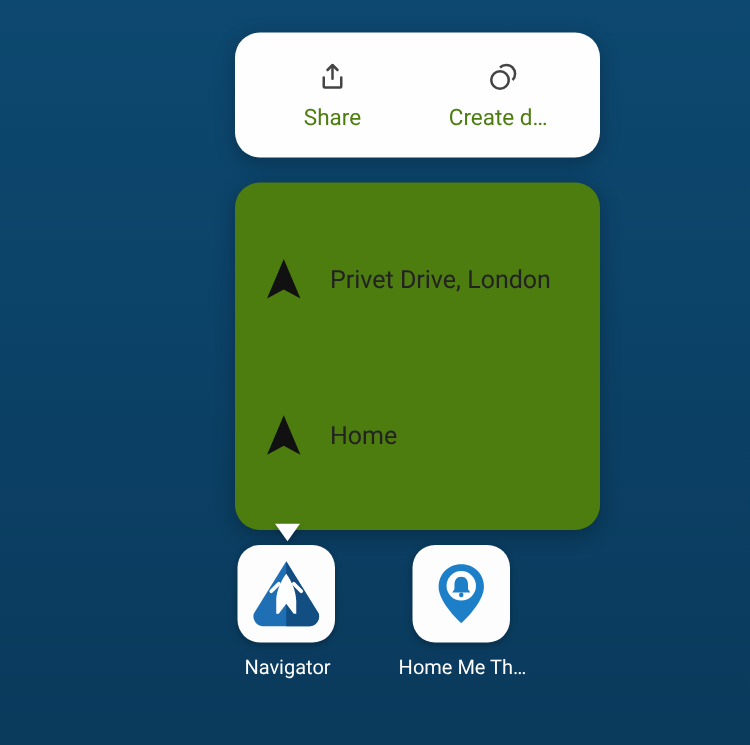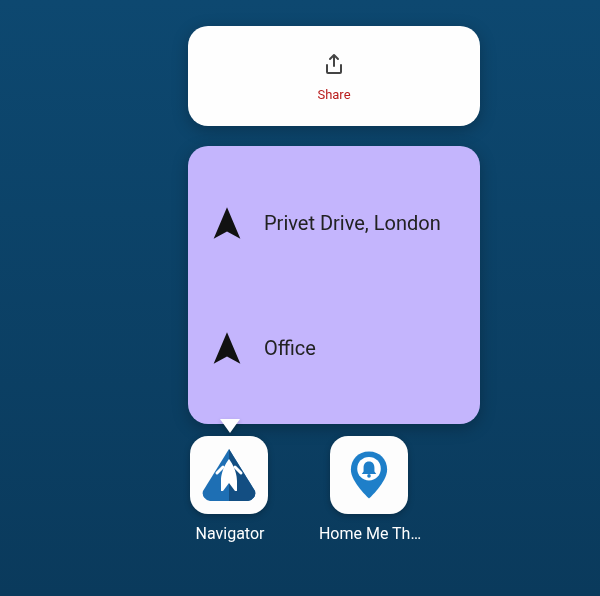--- a/index.html
+++ b/index.html
@@ -37,37 +37,37 @@
     .action-icon {
       width: 28px;
       height: 28px;
       display: flex;
       align-items: center;
       justify-content: center;
       color: #444;
       margin-bottom: 8px;
     }
     .action-label {
-      font-size: 13px;
-      color: #b91c1c;
+      font-size: 18px;
+      color: #4d7c0f;
       white-space: nowrap;
       overflow: hidden;
       text-overflow: ellipsis;
       max-width: 86px;
       text-align: center;
     }
 
     
     .shortcut-popup {
       position: absolute;
       top: 146px;
       left: 188px;
       width: 292px;
       height: 278px;
-      background: #c4b5fd;
+      background: #4d7c0f;
       border-radius: 20px;
       box-shadow: 0 4px 16px rgba(0,0,0,0.25);
       display: flex;
       flex-direction: column;
       justify-content: space-around;
       padding: 14px 0;
     }
     .shortcut-row {
       display: flex;
       align-items: center;
@@ -138,38 +138,47 @@
   <div class="action-item">
     <span class="action-icon">
       <svg viewBox="0 0 24 24" width="24" height="24" fill="none" stroke="#444" stroke-width="2" stroke-linecap="round" stroke-linejoin="round">
         <path d="M12 3v10"></path>
         <path d="M8 6l4-4 4 4"></path>
         <path d="M5 12v7a1 1 0 0 0 1 1h12a1 1 0 0 0 1-1v-7"></path>
       </svg>
     </span>
     <span class="action-label">Share</span>
   </div>
+  <div class="action-item">
+    <span class="action-icon">
+      <svg viewBox="0 0 24 24" width="24" height="24" fill="none" stroke="#444" stroke-width="2">
+        <circle cx="10" cy="14" r="7"></circle>
+        <path d="M10 4a7 7 0 0 1 10 10"></path>
+      </svg>
+    </span>
+    <span class="action-label">Create du…</span>
+  </div>
 </div>
 
 <div class="shortcut-popup">
   <div class="shortcut-row">
     <span class="shortcut-arrow">
       <svg viewBox="0 0 24 28" width="30" height="34">
         <path d="M12 1 L23 27 L12 21 L1 27 Z" fill="#111"></path>
       </svg>
     </span>
     <span class="shortcut-label">Privet Drive, London</span>
   </div>
   <div class="shortcut-row">
     <span class="shortcut-arrow">
       <svg viewBox="0 0 24 28" width="30" height="34">
         <path d="M12 1 L23 27 L12 21 L1 27 Z" fill="#111"></path>
       </svg>
     </span>
-    <span class="shortcut-label">Office</span>
+    <span class="shortcut-label">Home</span>
   </div>
 </div>
 
 <div class="tail"></div>
 
 <div class="app-icon navigator">
   <svg viewBox="0 0 64 64" width="64" height="64">
     <path d="M32 6 L58 48 A8 8 0 0 1 51 58 L13 58 A8 8 0 0 1 6 48 Z" fill="#1e6fb4"></path>
     <path d="M32 6 L58 48 A8 8 0 0 1 51 58 L32 58 Z" fill="#134e82"></path>
     <path d="M32 16 C32 16 24 26 24 38 L24 48 L26 48 L32 40 L38 48 L40 48 L40 38 C40 26 32 16 32 16 Z" fill="#ffffff"></path>

